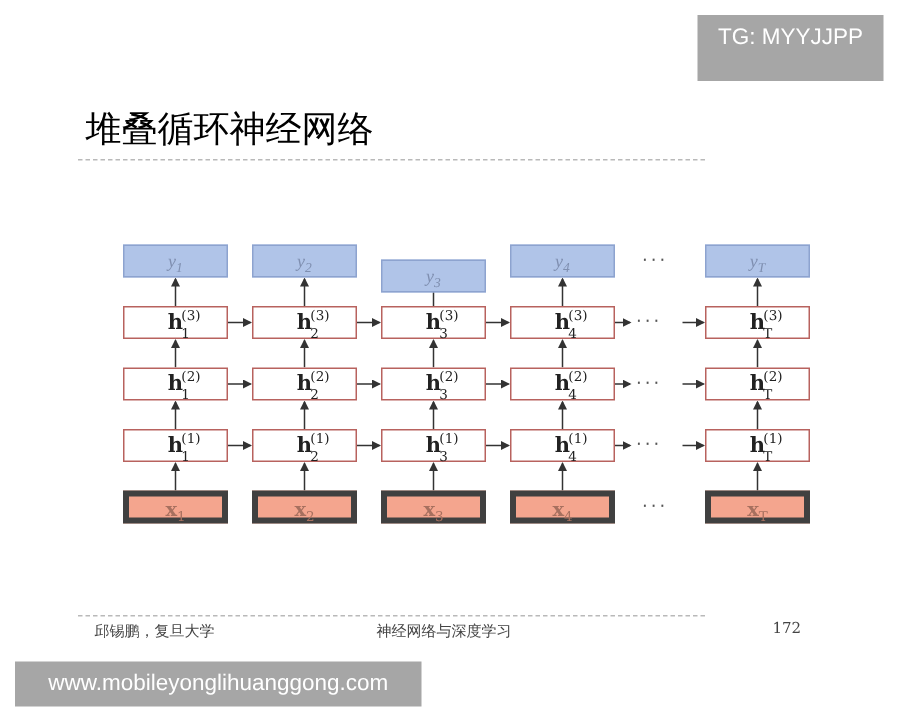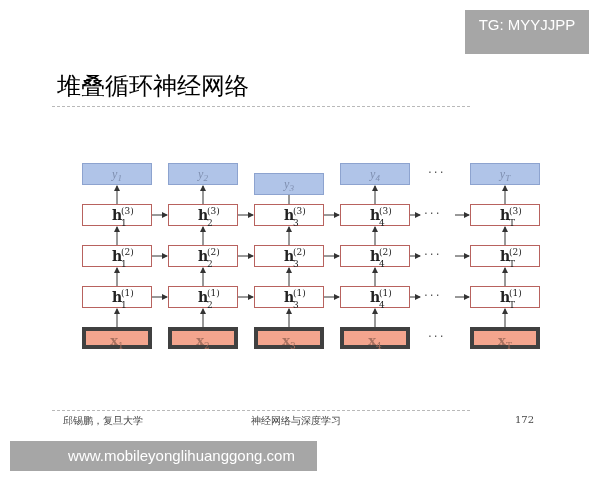--- a/index.html
+++ b/index.html
@@ -12,21 +12,21 @@
   .box { position:absolute; width:70px; height:22px; box-sizing:border-box; text-align:center; line-height:20px; font-family:"DejaVu Serif", serif; }
   .box.y { background:#b0c4e8; border:1px solid #8da3cf; color:#7f8fb0; font-style:italic; font-size:12px;font-family:Liberation Serif, serif; }
   .box.h { background:#ffffff; border:1.5px solid #b8625e; color:#222; font-size:14px; font-weight:bold; }
   .box.x { background:#f4a58e; border:4px solid #404040; color:#a7705f; font-size:13px; font-weight:bold; }
   .box sub { font-size:9px; font-weight:normal; }
   .box.h .lbl { position:relative; }
   .box.h .sup { position:absolute; left:9px; top:-6px; font-size:9px; font-weight:normal; }
   .box.h .sub { position:absolute; left:9px; top:6px; font-size:9px; font-weight:normal; }
   .dots { position:absolute; color:#555; font-size:12px; letter-spacing:2px; font-family:"DejaVu Sans", sans-serif; }
   .footer-text { position:absolute; top:414px; font-size:10px; color:#444; font-family:"DejaVu Serif", serif; }
-  .wm-bot { position:absolute; left:10px; top:441px; width:271px; height:30px; background:#a6a6a6; color:#ffffff; font-family:"Liberation Sans", sans-serif; font-size:15px; line-height:30px; text-align:center;padding-left:36px; }
+  .wm-bot { position:absolute; left:10px; top:441px; width:271px; height:30px; background:#a6a6a6; color:#ffffff; font-family:"Liberation Sans", sans-serif; font-size:15px; line-height:30px; text-align:center; }
   svg.arrows { position:absolute; left:0; top:0; }
 </style>
 </head>
 <body>
 
 <div class="wm-top">TG: MYYJJPP</div>
 
 <div class="title">堆叠循环神经网络</div>
 <div class="rule top"></div>
 

